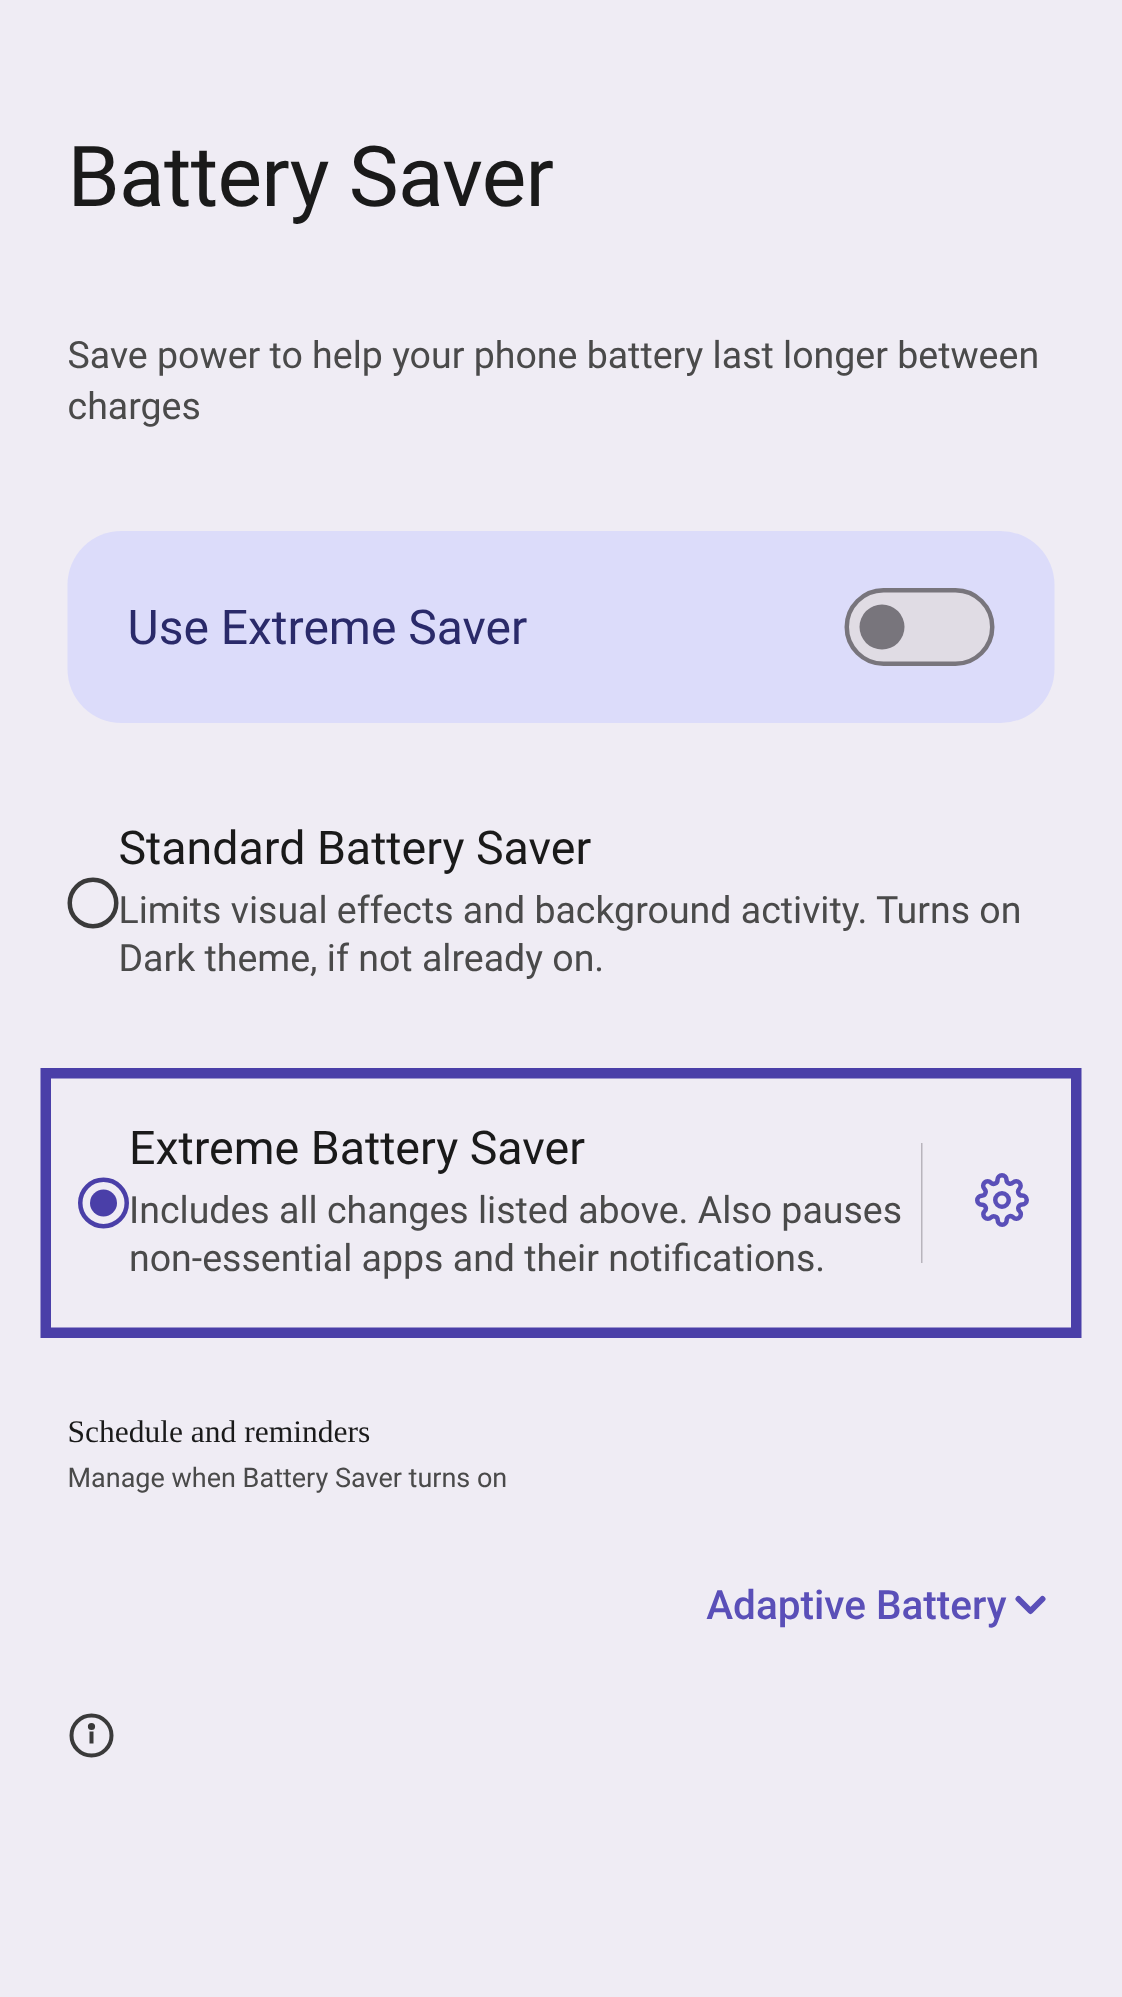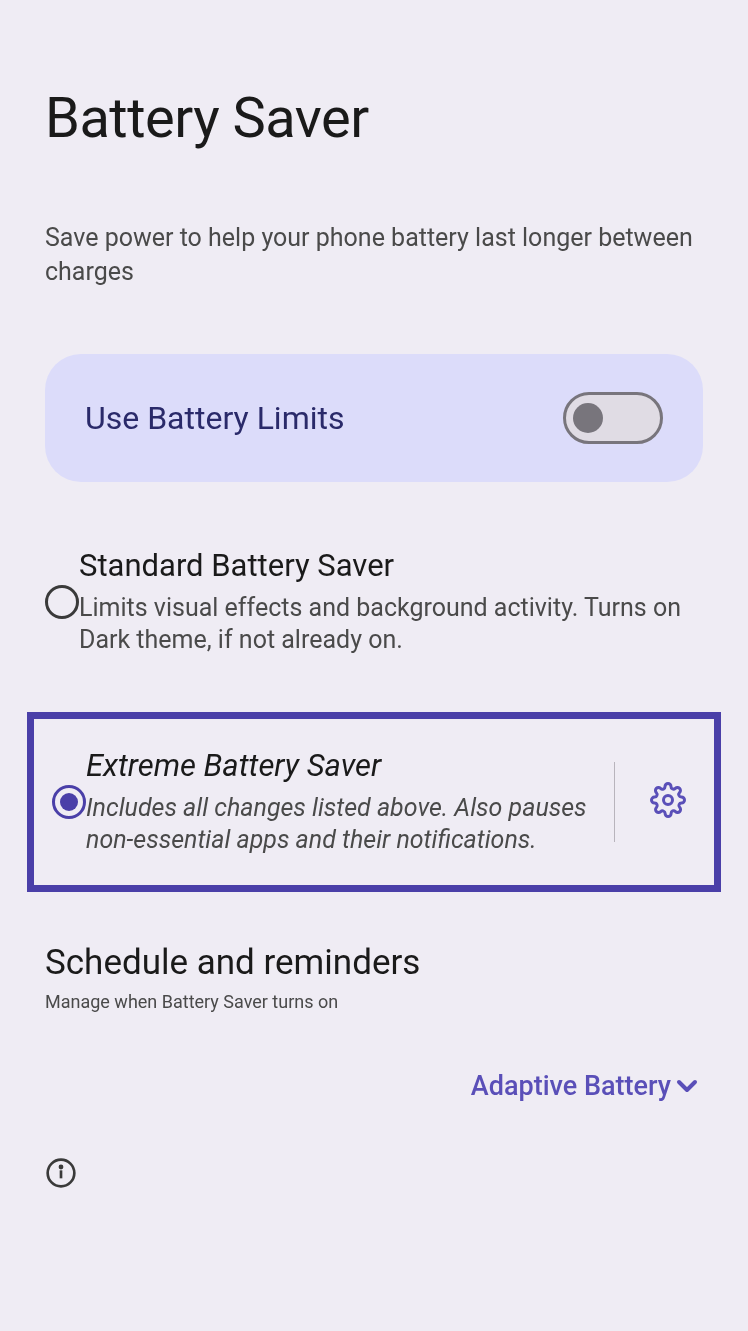--- a/index.html
+++ b/index.html
@@ -68,21 +68,20 @@
       align-items: center;
       padding: 20px 0;
       margin-top: 45px;
     }
     .radio-option.highlighted {
       border: 7px solid #4a3fa8;
       padding: 28px 18px;
       margin-left: -18px;
       margin-right: -18px;
       margin-top: 35px;
-      font-style: italic;
     }
     .radio-circle {
       width: 34px;
       height: 34px;
       border: 3px solid #3a3a3a;
       border-radius: 50%;
       flex-shrink: 0;
       display: flex;
       align-items: center;
       justify-content: center;
@@ -122,24 +121,25 @@
       background: #b8b4bc;
     }
     .gear-btn {
       padding: 10px;
       cursor: pointer;
     }
     .section-item {
       margin-top: 50px;
     }
     .section-title {
-      font-size: 35px;
+      font-size: 21px;
       font-weight: 400;
       color: #1a1a1a;
       margin-bottom: 8px;
+      font-family: Liberation Serif, serif;
     }
     .section-desc {
       font-size: 18px;
       color: #4a4a4a;
     }
     .expandable {
       display: flex;
       justify-content: flex-end;
       align-items: center;
       margin-top: 58px;
@@ -164,21 +164,21 @@
     }
   </style>
 </head>
 <body>
 
 <div class="container">
   <h1 class="page-title">Battery Saver</h1>
   <p class="page-subtitle">Save power to help your phone battery last longer between charges</p>
 
   <div class="toggle-card">
-    <span class="toggle-label">Use Battery Limits</span>
+    <span class="toggle-label">Use Extreme Saver</span>
     <div class="toggle-switch">
       <div class="toggle-knob"></div>
     </div>
   </div>
 
   <div class="radio-option">
     <div class="radio-circle"></div>
     <div class="radio-content">
       <div class="radio-title">Standard Battery Saver</div>
       <div class="radio-desc">Limits visual effects and background activity. Turns on Dark theme, if not already on.</div>

